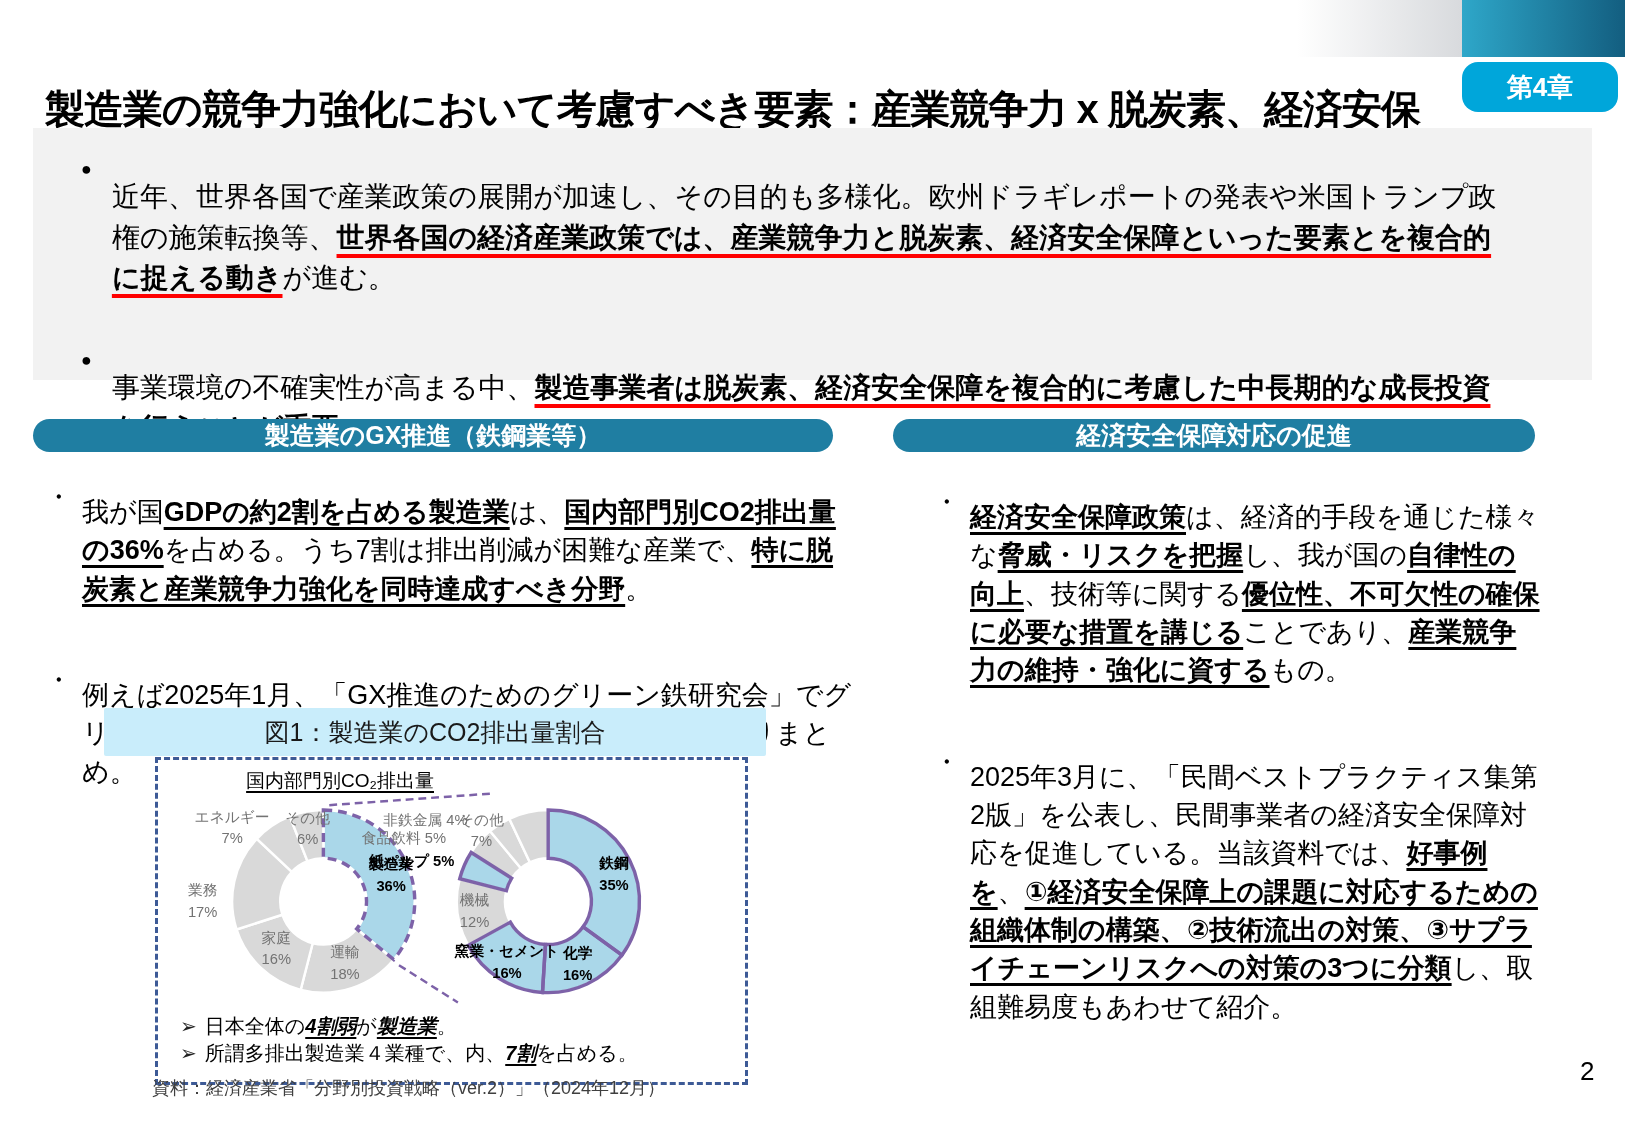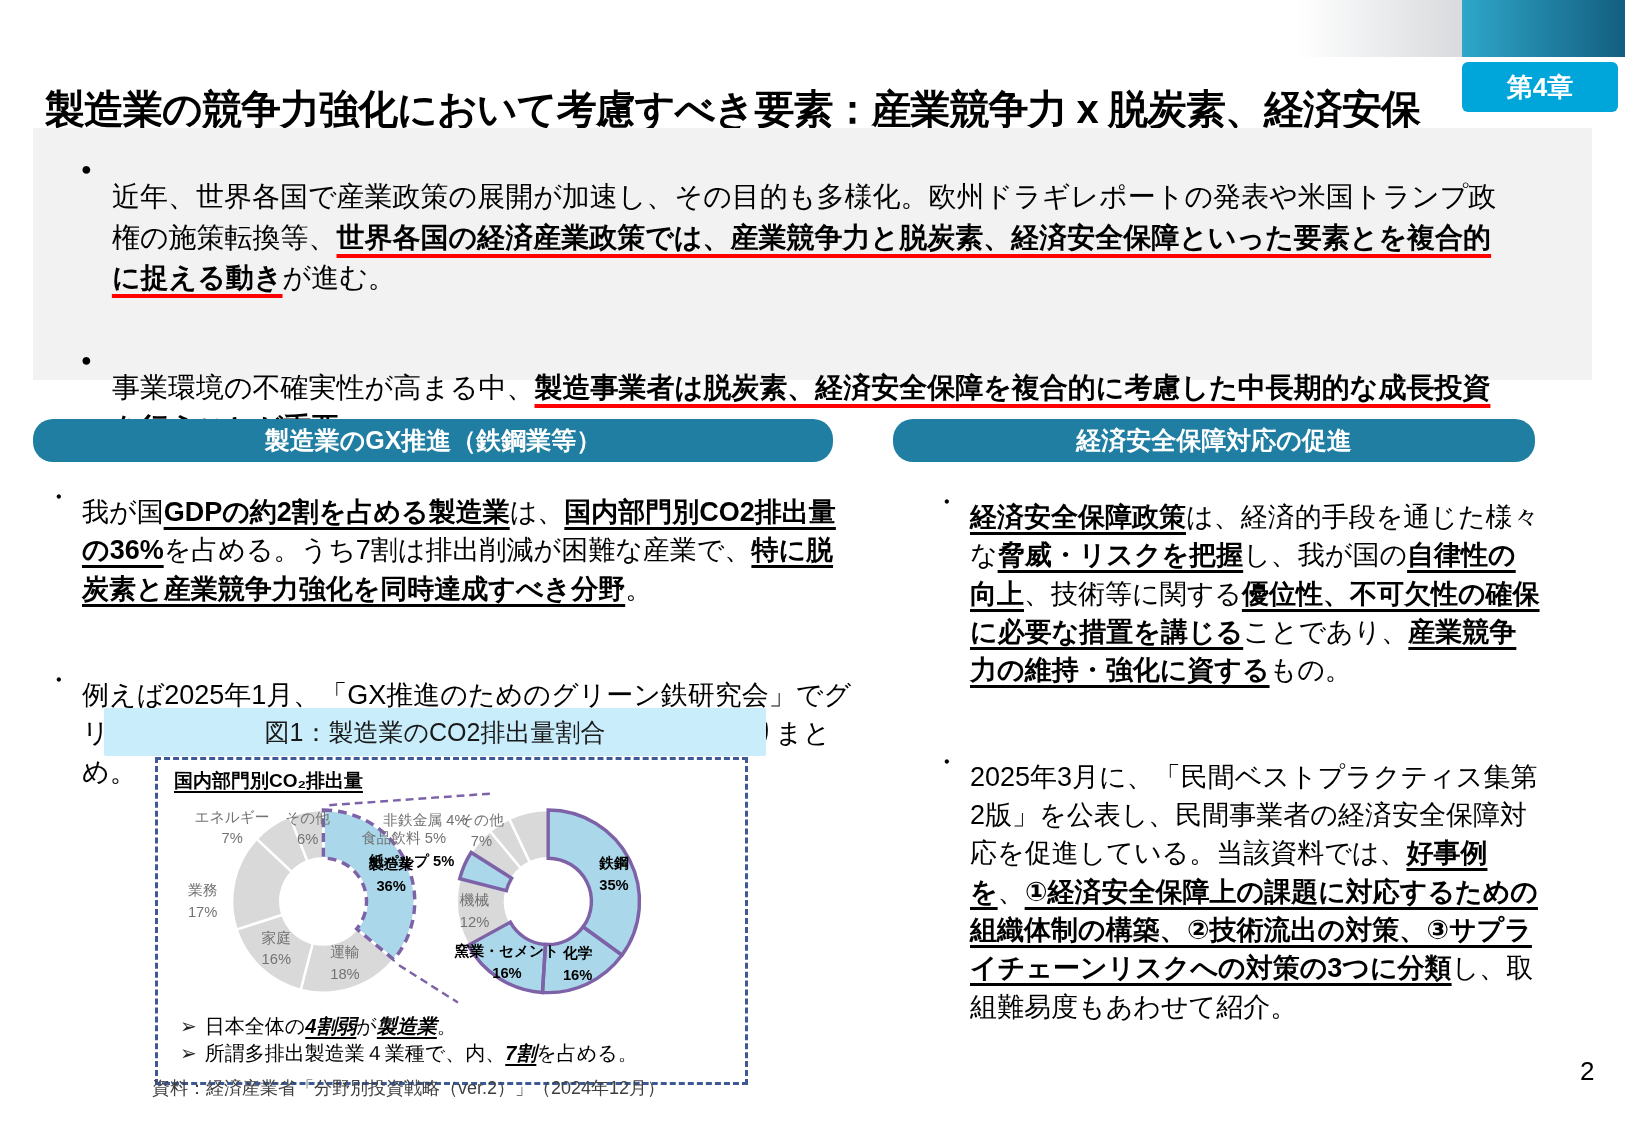--- a/index.html
+++ b/index.html
@@ -8,57 +8,57 @@
   .slide{position:relative;width:1625px;height:1125px;overflow:hidden;background:#fff;}
 
   .band-gray{position:absolute;left:1297px;top:0;width:165px;height:57px;
              background:linear-gradient(90deg,#ffffff,#d8dadd);}
   .band-blue{position:absolute;left:1462px;top:0;width:163px;height:57px;
              background:linear-gradient(90deg,var(--band-teal,#2ea7c9),var(--band-navy,#135e80));}
 
   .title{position:absolute;left:45px;top:58px;width:1400px;font-size:40px;
          font-weight:700;letter-spacing:-1px;line-height:1.2;}
   .badge{position:absolute;left:1462px;top:62px;width:156px;height:50px;
-         background:var(--badge-blue,#00a6da);border-radius:6px;color:#fff;
+         background:var(--badge-blue,#00a6da);border-radius:16px;color:#fff;
          font-size:26px;font-weight:700;display:flex;align-items:center;justify-content:center;}
 
   .summary{position:absolute;left:33px;top:128px;width:1559px;height:252px;
            background:var(--summary-bg,#f2f2f2);box-sizing:border-box;padding:21px 50px 0 48px;}
   .srow{display:flex;align-items:flex-start;}
   .srow + .srow{margin-top:13px;}
   .smark{font-size:18px;line-height:41px;margin-right:20px;flex:0 0 auto;}
   .stext{font-size:28px;line-height:1.45;width:1405px;font-family:Liberation Serif, serif;}
 
   .hl{font-weight:700;text-decoration-line:underline;
       text-decoration-thickness:2.5px;text-underline-offset:6px;}
   .hl-red{font-weight:700;text-decoration-line:underline;
       text-decoration-color:var(--highlight-red,#ff0000);
       text-decoration-thickness:3.5px;text-underline-offset:7px;}
 
-  .panel-h{position:absolute;top:419px;height:43px;background:var(--header-teal,#1f7ea2);
+  .panel-h{position:absolute;top:419px;height:33px;background:var(--header-teal,#1f7ea2);
            border-radius:20px;color:#fff;font-weight:700;font-size:25px;
            display:flex;align-items:center;justify-content:center;}
   .panel-h.ph-left{left:33px;width:800px;}
   .panel-h.ph-right{left:893px;width:642px;}
 
   .col{position:absolute;}
   .col.c-left{left:45px;top:478px;width:815px;}
   .col.c-right{left:933px;top:483px;width:607px;}
   .crow{display:flex;align-items:flex-start;}
   .crow + .crow{margin-top:26px;}
   .cmark{font-size:27px;line-height:1.42;margin-right:10px;flex:0 0 auto;}
   .ctext{font-size:27px;line-height:1.42;flex:1;margin-top:15px;}
 
   .caption{position:absolute;left:104px;top:708px;width:662px;height:48px;
            background:var(--caption-bg,#c9edfb);font-size:25px;color:#1a1a1a;
            display:flex;align-items:center;justify-content:center;border-radius:2px;}
 
   .figure{position:absolute;left:155px;top:757px;width:593px;height:328px;
           border:3px dashed var(--figure-border-navy,#3d5a96);box-sizing:border-box;background:#fff;}
-  .figtitle{position:absolute;top:8px;font-size:19px;font-weight:700;text-align:left;
+  .figtitle{position:absolute;top:8px;font-size:19px;font-weight:400;text-align:right;
             text-decoration:underline;text-decoration-thickness:2px;text-underline-offset:4px;}
   .figtitle.t1{left:16px;width:260px;}
   .figtitle.t2{left:262px;width:285px;}
   #donut-svg{position:absolute;left:0;top:0;width:587px;height:322px;}
   .guide{stroke:var(--purple,#7d62a8);stroke-width:2.5;stroke-dasharray:8 5;fill:none;}
   #donut-svg text{font-family:"Liberation Sans","DejaVu Sans",sans-serif;}
 
   .notes{position:absolute;left:22px;top:253px;font-size:20px;line-height:1.35;}
   .nrow{display:flex;align-items:flex-start;}
   .nmark{margin-right:8px;color:#222;}

